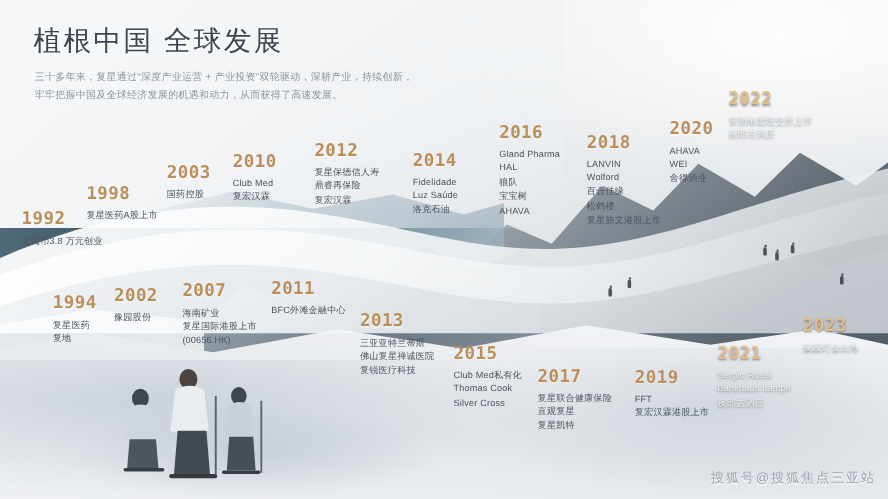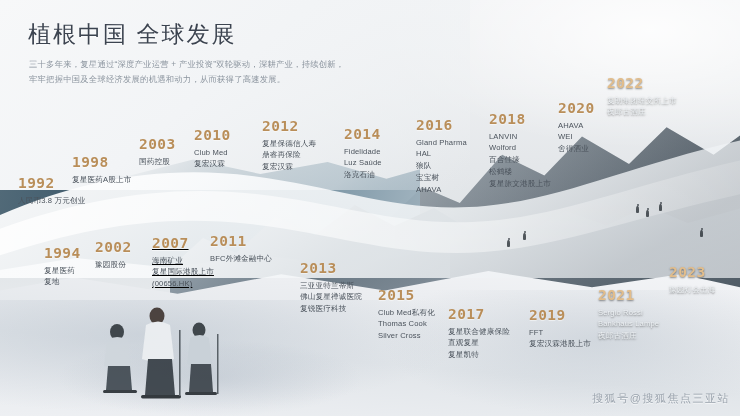--- a/index.html
+++ b/index.html
@@ -236,38 +236,38 @@
     </ul>
   </div>
 
   <div class="node" style="left:139px; top:137px;">
     <div class="yr">2003</div>
     <ul>
       <li>国药控股</li>
     </ul>
   </div>
 
-  <div class="node" style="left:152px; top:236px;text-decoration:underline;">
+  <div class="node" style="left:152px; top:236px;">
     <div class="yr">2007</div>
     <ul>
       <li>海南矿业</li>
       <li>复星国际港股上市</li>
       <li>(00656.HK)</li>
     </ul>
   </div>
 
   <div class="node" style="left:194px; top:128px;">
     <div class="yr">2010</div>
     <ul>
       <li>Club Med</li>
       <li>复宏汉霖</li>
     </ul>
   </div>
 
-  <div class="node" style="left:210px; top:234px;">
+  <div class="node" style="left:226px; top:234px;">
     <div class="yr">2011</div>
     <ul>
       <li>BFC外滩金融中心</li>
     </ul>
   </div>
 
   <div class="node" style="left:262px; top:119px;">
     <div class="yr">2012</div>
     <ul>
       <li>复星保德信人寿</li>
@@ -296,21 +296,21 @@
 
   <div class="node" style="left:378px; top:288px;">
     <div class="yr">2015</div>
     <ul>
       <li>Club Med私有化</li>
       <li>Thomas Cook</li>
       <li>Silver Cross</li>
     </ul>
   </div>
 
-  <div class="node" style="left:416px; top:118px;">
+  <div class="node" style="left:416px; top:104px;">
     <div class="yr">2016</div>
     <ul>
       <li>Gland Pharma</li>
       <li>HAL</li>
       <li>狼队</li>
       <li>宝宝树</li>
       <li>AHAVA</li>
     </ul>
   </div>
 

